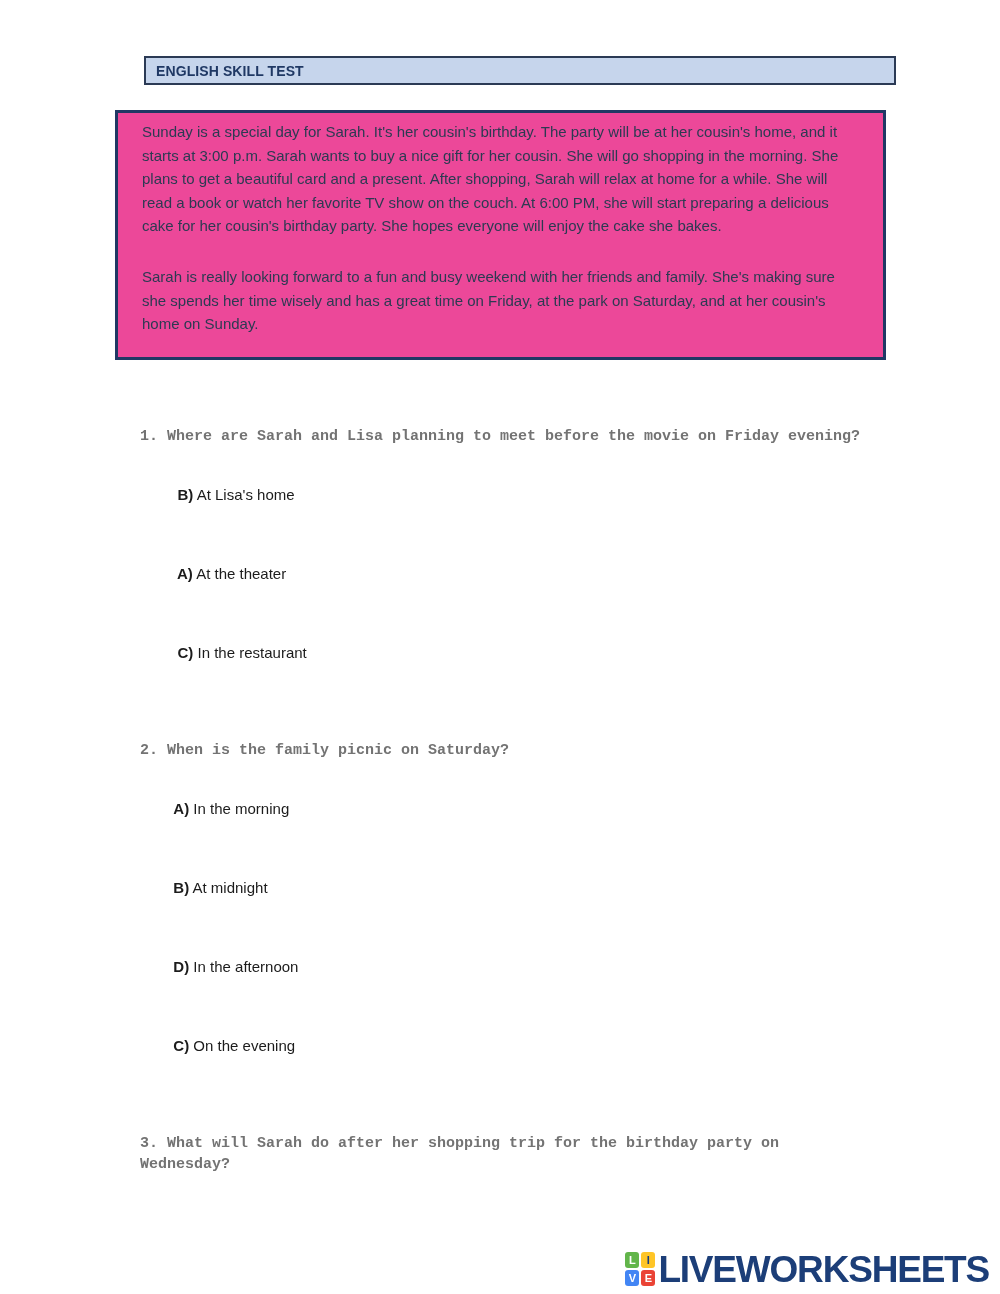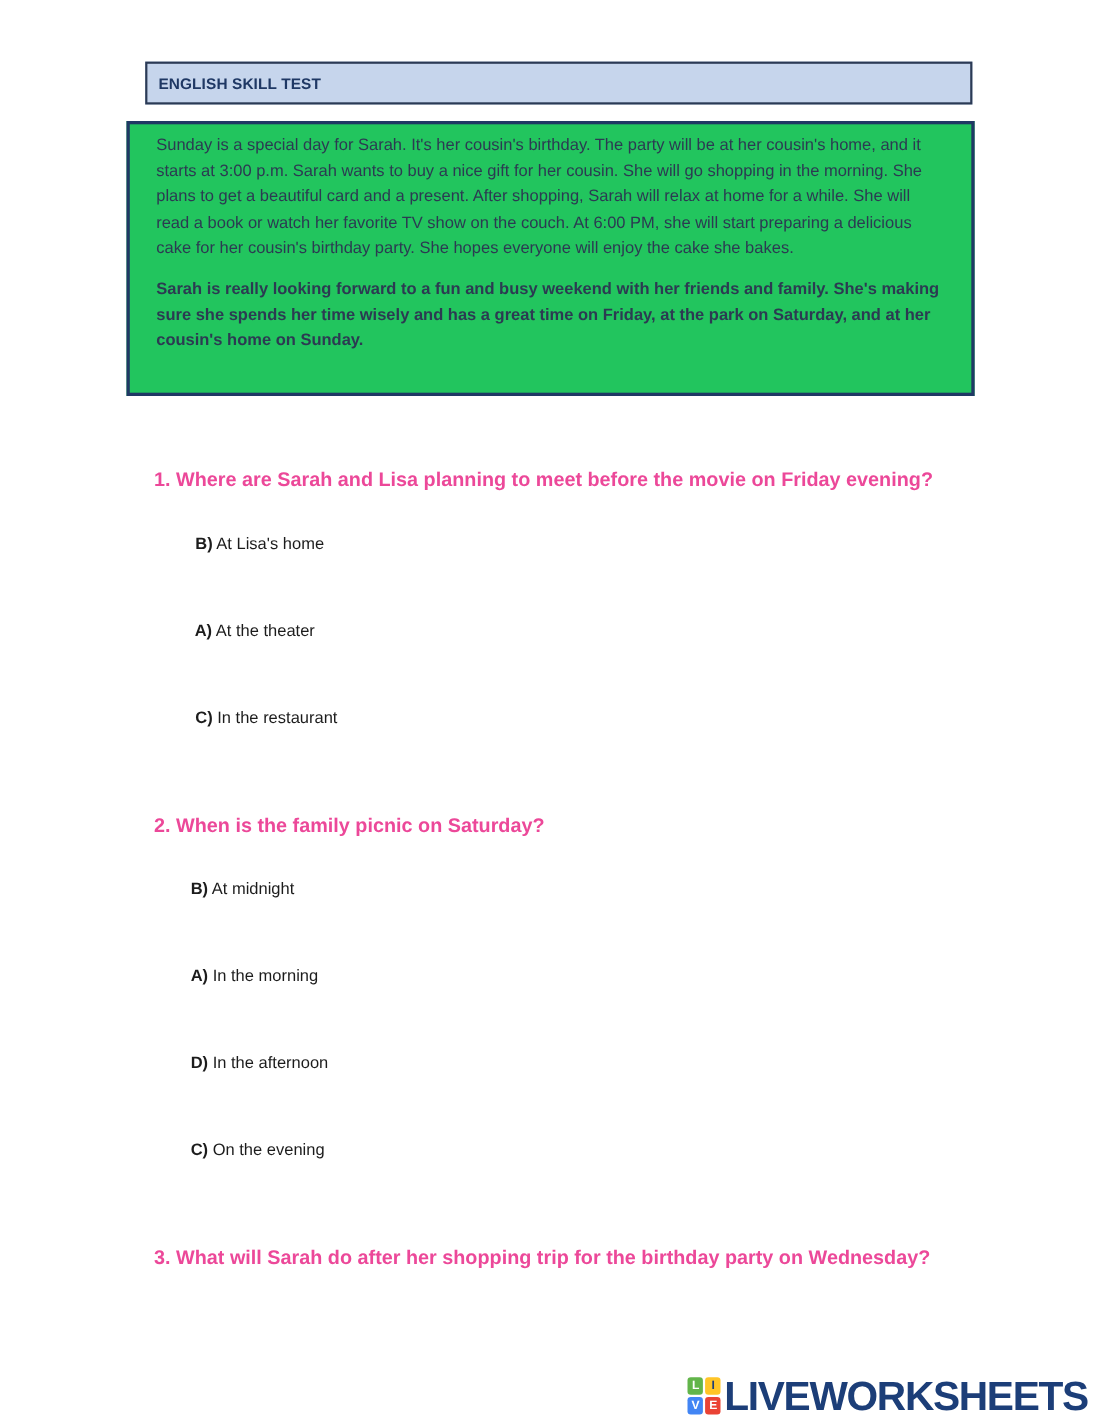--- a/index.html
+++ b/index.html
@@ -9,24 +9,24 @@
   .page {
     position: relative;
     width: 1000px;
     height: 1294px;
     background: #ffffff;
     overflow: hidden;
   }
 
   .title-bar {
     position: absolute;
-    left: 132px;
+    left: 144px;
     top: 56px;
     width: 752px;
-    height: 39px;
+    height: 29px;
     border: 2px solid #2b3a55;
     display: flex;
     align-items: center;
     padding-left: 10px;
   }
   .title-bar .title-text {
     font-size: 14px;
     font-weight: bold;
     color: #1f3864;
     letter-spacing: 0.1px;
@@ -39,35 +39,36 @@
     width: 771px;
     min-height: 250px;
     border: 3px solid #203864;
     padding: 7px 24px 12px 24px;
   }
   .passage-box p {
     font-size: 15px;
     line-height: 23.6px;
     color: #2c3a52;
   }
-  .passage-box p + p { margin-top: 13px; font-weight: bold; }
+  .passage-box p + p { margin-top: 27px; }
 
   .questions {
     position: absolute;
     left: 140px;
     top: 426px;
     width: 730px;
   }
   .question + .question { margin-top: 56px; }
   .question-text {
-    font-size: 18px;
+    font-size: 15px;
     font-weight: bold;
-    color: #ec4899;
+    color: #737373;
     line-height: 21px;
     margin-bottom: 16px;
+    font-family: Liberation Mono, monospace;
   }
   .option {
     font-size: 15px;
     color: #1c1c1c;
     line-height: 21px;
     margin-bottom: 16px;
     white-space: pre-wrap;
     cursor: pointer;
   }
   .option .option-prefix { font-weight: bold; }
@@ -106,21 +107,21 @@
 </style>
 </head>
 <body>
 
 <div class="page">
 
   <div class="title-bar" style="background-color: rgb(198, 213, 236);">
     <span class="title-text">ENGLISH SKILL TEST</span>
   </div>
 
-  <div class="passage-box" style="background-color: #22c55e;">
+  <div class="passage-box" style="background-color: #ec4899;">
     <p>Sunday is a special day for Sarah. It's her cousin's birthday. The party will be at her cousin's home, and it starts at 3:00 p.m. Sarah wants to buy a nice gift for her cousin. She will go shopping in the morning. She plans to get a beautiful card and a present. After shopping, Sarah will relax at home for a while. She will read a book or watch her favorite TV show on the couch. At 6:00 PM, she will start preparing a delicious cake for her cousin's birthday party. She hopes everyone will enjoy the cake she bakes.</p>
     <p>Sarah is really looking forward to a fun and busy weekend with her friends and family. She's making sure she spends her time wisely and has a great time on Friday, at the park on Saturday, and at her cousin's home on Sunday.</p>
   </div>
 
   <div class="questions">
 
     <div class="question">
       <div class="question-text">1. Where are Sarah and Lisa planning to meet before the movie on Friday evening?</div>
       <div class="option">
         <span class="option-prefix"> B)</span><span class="option-text"> At Lisa's home</span>
@@ -129,24 +130,24 @@
         <span class="option-prefix"> A)</span><span class="option-text"> At the theater</span>
       </div>
       <div class="option">
         <span class="option-prefix"> C)</span><span class="option-text"> In the restaurant</span>
       </div>
     </div>
 
     <div class="question">
       <div class="question-text">2. When is the family picnic on Saturday?</div>
       <div class="option">
-        <span class="option-prefix">B)</span><span class="option-text"> At midnight</span>
+        <span class="option-prefix">A)</span><span class="option-text"> In the morning</span>
       </div>
       <div class="option">
-        <span class="option-prefix">A)</span><span class="option-text"> In the morning</span>
+        <span class="option-prefix">B)</span><span class="option-text"> At midnight</span>
       </div>
       <div class="option">
         <span class="option-prefix">D)</span><span class="option-text"> In the afternoon</span>
       </div>
       <div class="option">
         <span class="option-prefix">C)</span><span class="option-text"> On the evening</span>
       </div>
     </div>
 
     <div class="question">

